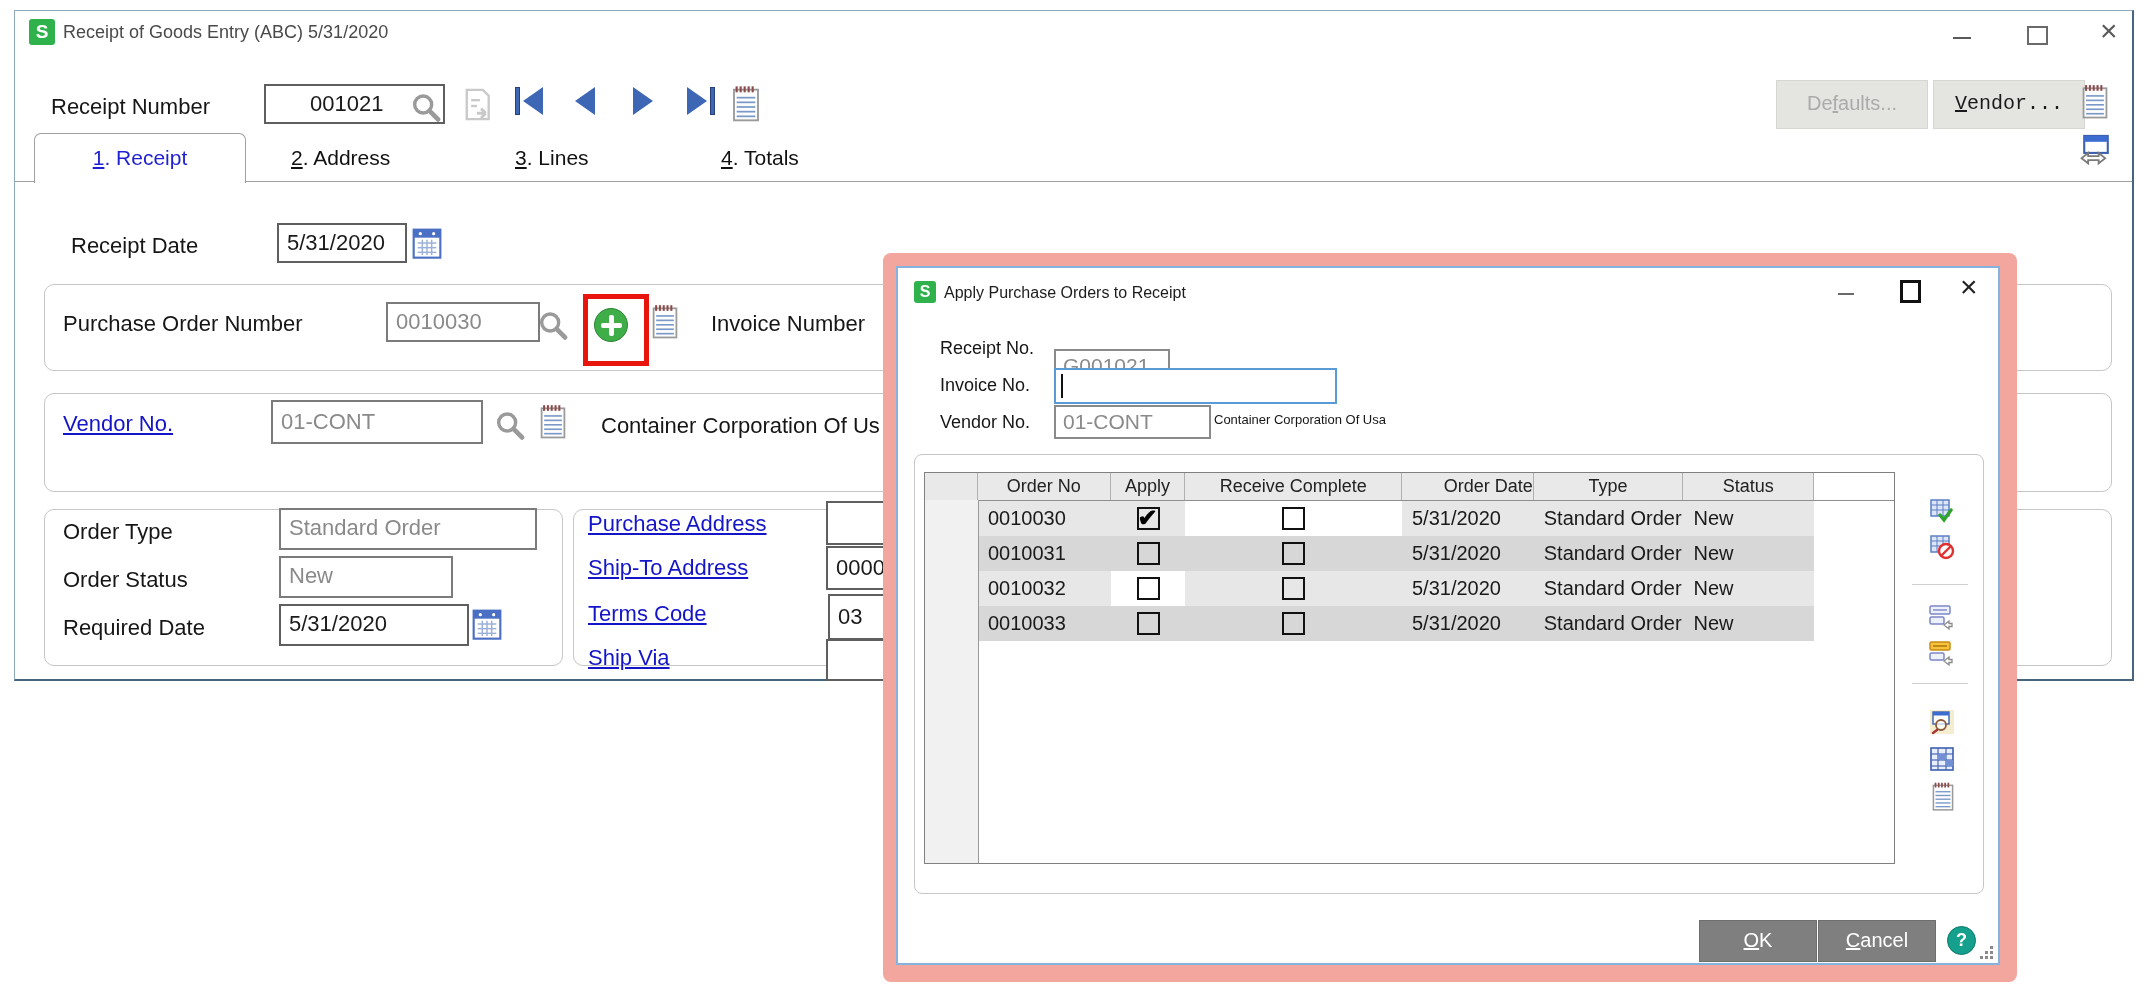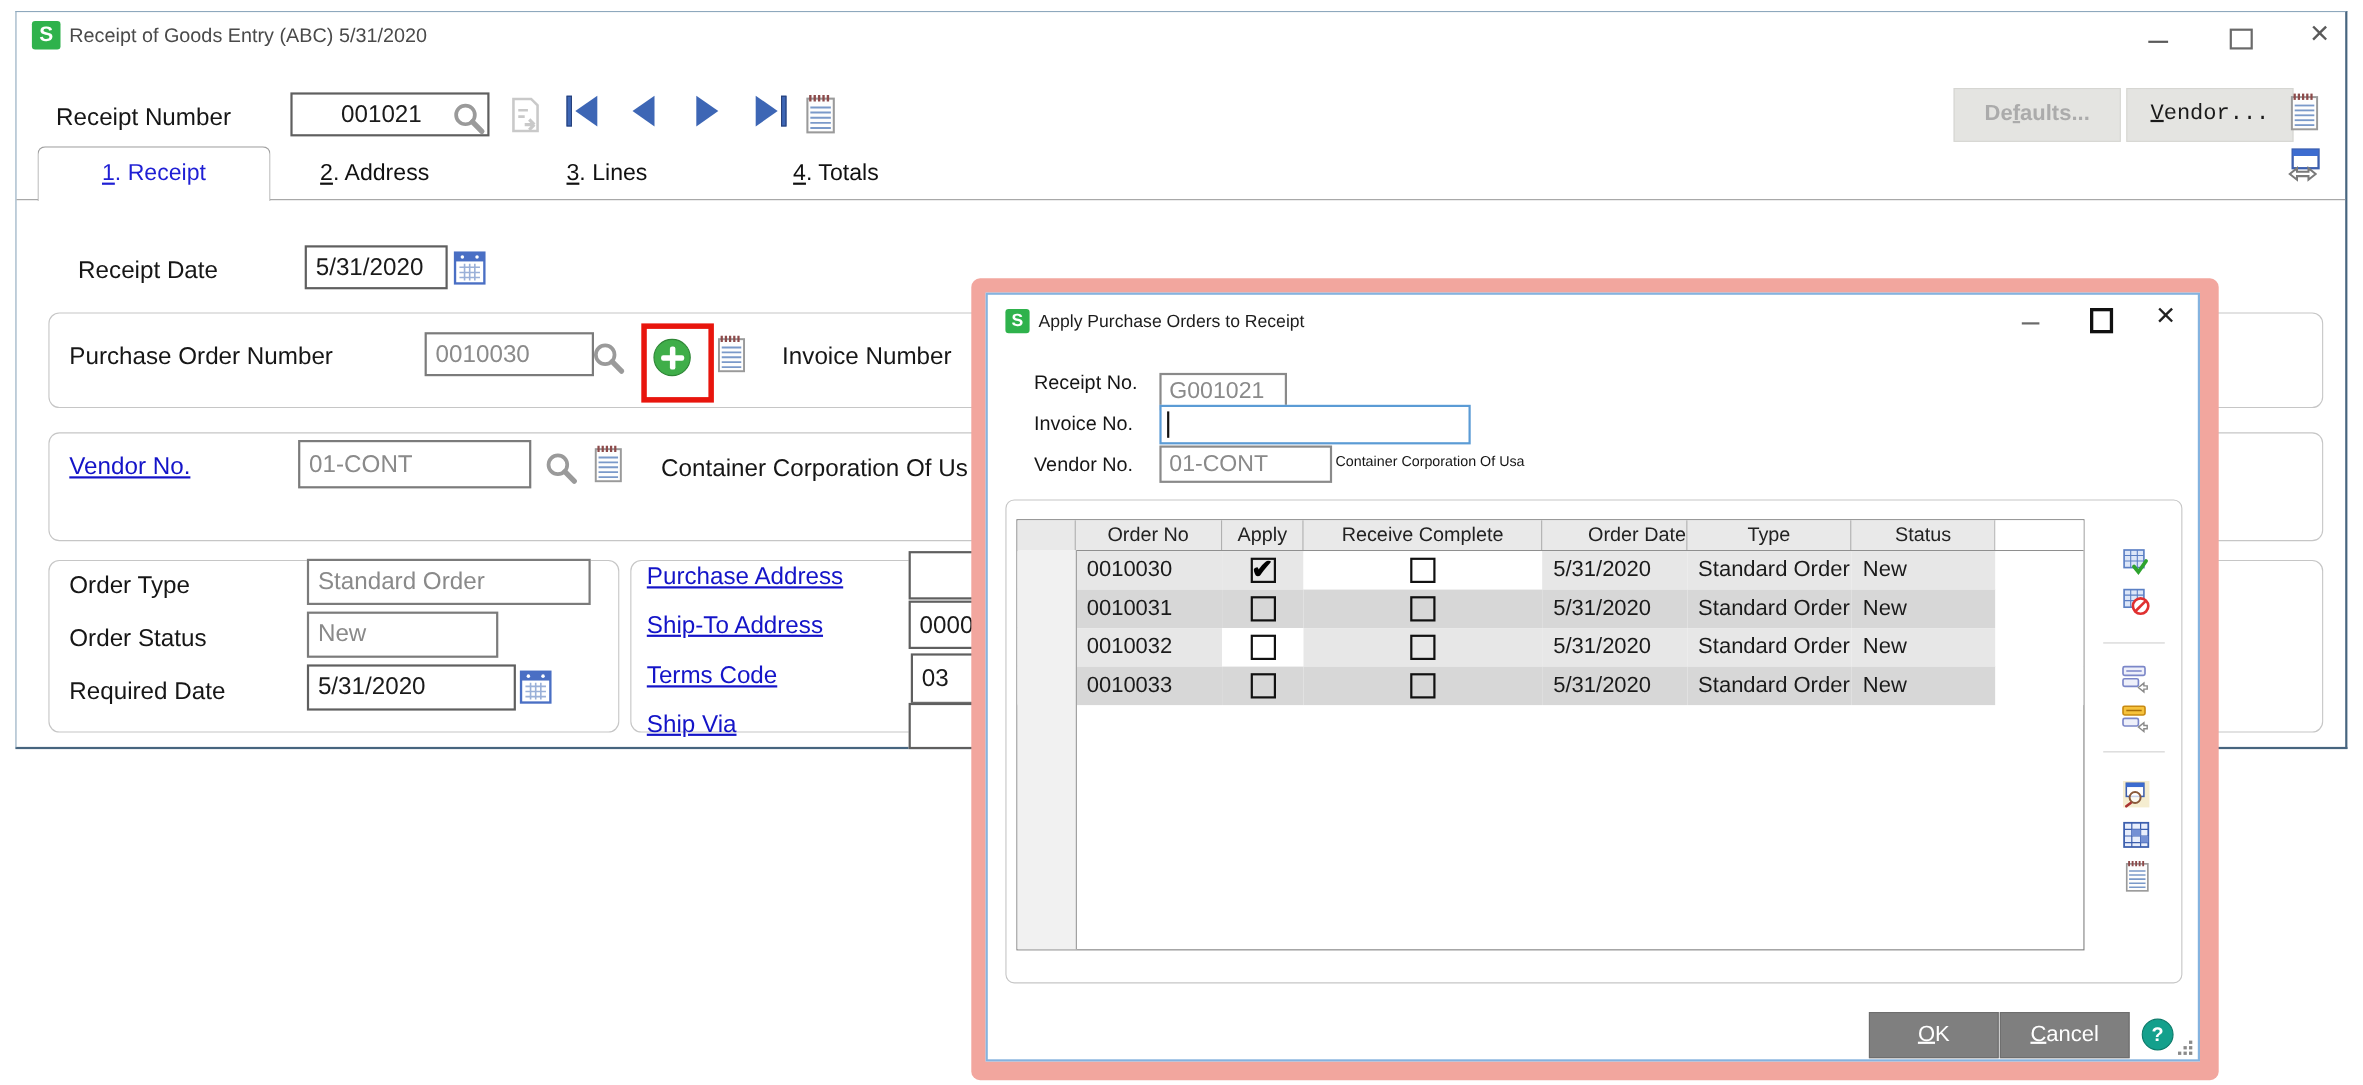--- a/index.html
+++ b/index.html
@@ -146,21 +146,21 @@
         <g stroke="#7a99c9" stroke-width="1.3">
           <line x1="4" y1="11" x2="18" y2="11"></line>
           <line x1="4" y1="14.5" x2="18" y2="14.5"></line>
           <line x1="4" y1="18" x2="18" y2="18"></line>
           <line x1="4" y1="21.5" x2="18" y2="21.5"></line>
           <line x1="4" y1="25" x2="18" y2="25"></line>
         </g>
       </svg>
   </div>
 
-  <div class="abs btn-std disabled" style="left:1761px;top:69px;width:150px;height:47px;font-weight:bold;">
+  <div class="abs btn-std disabled" style="left:1761px;top:69px;width:150px;height:47px;">
     <span>De</span><span class="u">f</span><span>aults...</span>
   </div>
   <div class="abs btn-std" style="left:1918px;top:69px;width:150px;height:47px;font-family:Liberation Mono, monospace;">
     <span></span><span class="u">V</span><span>endor...</span>
   </div>
   <div class="abs" style="left:2066px;top:70px;">
     <svg width="28" height="40" viewBox="0 0 22 30">
         <rect x="2" y="5" width="18" height="23" fill="#fdfdfd" stroke="#9a9a9a" stroke-width="1.4"></rect>
         <g stroke="#8d4a4a" stroke-width="1.6">
           <line x1="4" y1="2.5" x2="4" y2="7"></line>
@@ -319,21 +319,21 @@
 <div id="dialog-frame" class="abs">
   <div id="dialog">
 
     <div class="abs s-icon s-dlg">S</div>
     <div class="abs dlg-title">Apply Purchase Orders to Receipt</div>
     <div class="abs" style="left:940px;top:25px;width:16px;height:2px;background:#6a6a6a;"></div>
     <div class="abs" style="left:1002px;top:12px;width:15px;height:17px;border:3px solid #111;"></div>
     <div class="abs" style="left:1062px;top:2px;font-size:30px;color:#222;font-weight:300;">×</div>
 
     <div class="abs dlabel" style="left:42px;top:70px;">Receipt No.</div>
-    <div class="abs dfield" style="left:156px;top:71px;width:105px;height:30px;">G001021</div>
+    <div class="abs dfield" style="left:156px;top:81px;width:105px;height:30px;">G001021</div>
     <div class="abs dlabel" style="left:42px;top:107px;">Invoice No.</div>
     <div class="abs dfield focus" style="left:156px;top:100px;width:272px;height:32px;">
       <div class="abs cursorbar" style="left:5px;top:4px;"></div>
     </div>
     <div class="abs dlabel" style="left:42px;top:144px;">Vendor No.</div>
     <div class="abs dfield" style="left:156px;top:137px;width:146px;height:30px;">01-CONT</div>
     <div class="abs dlabel" style="left:316px;top:144px;font-size:13px;">Container Corporation Of Usa</div>
 
     <div class="abs groupbox" style="left:16px;top:186px;width:1068px;height:438px;border-radius:8px;"></div>
 

